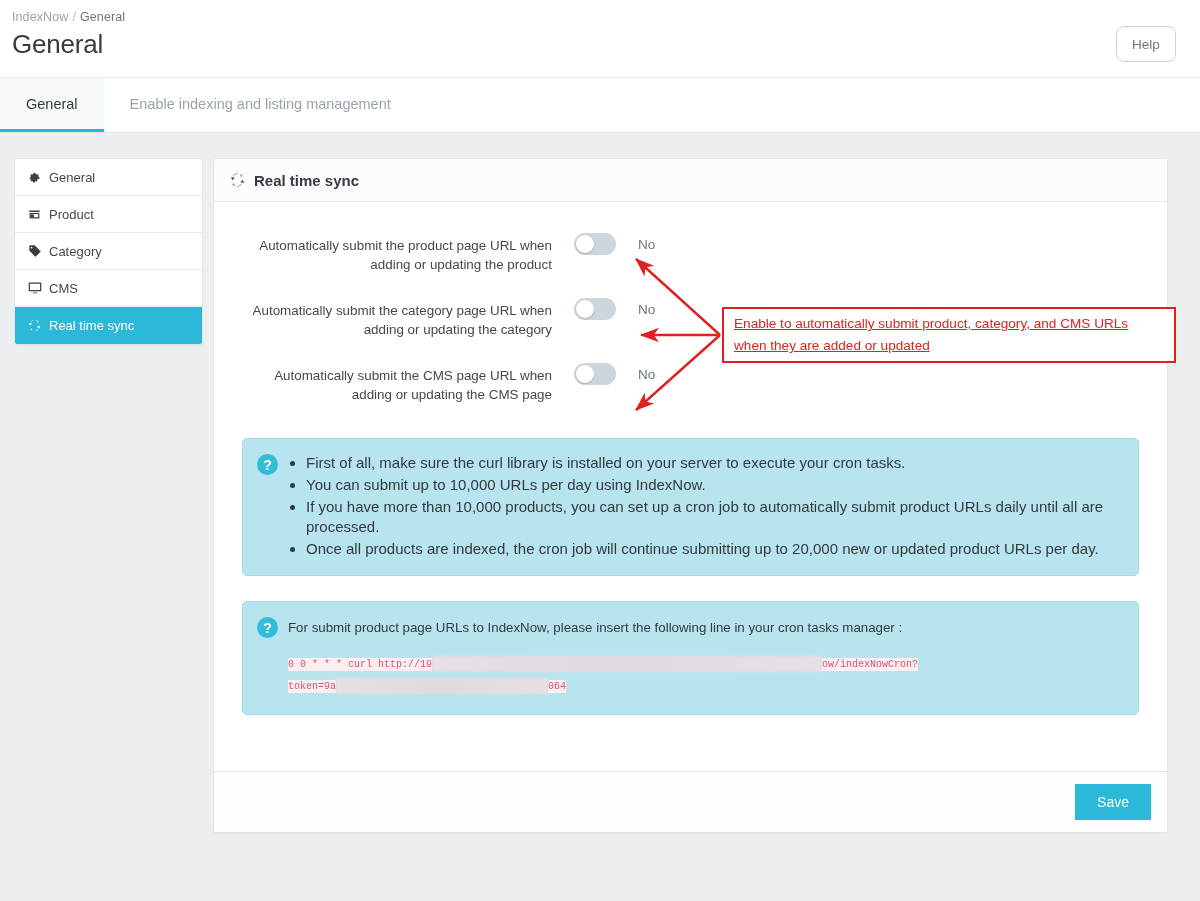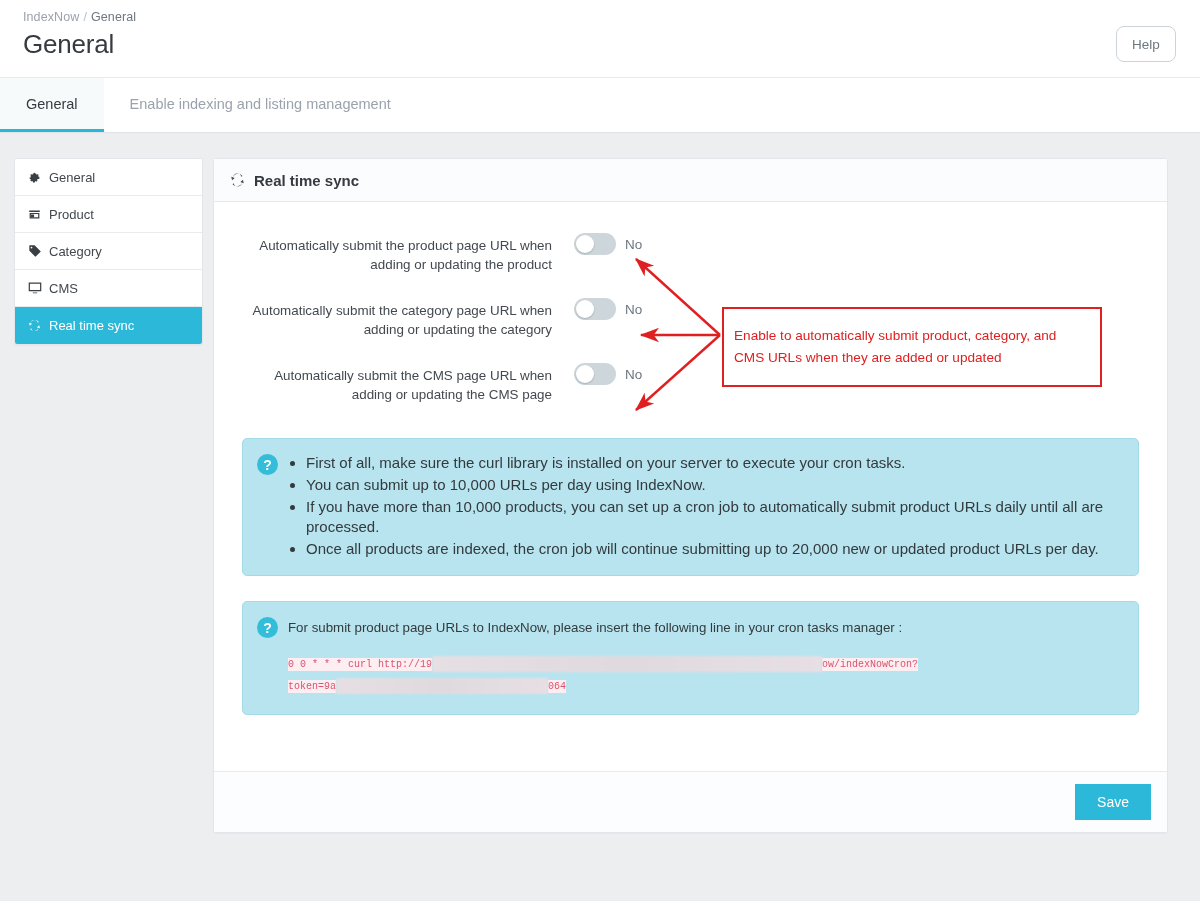--- a/index.html
+++ b/index.html
@@ -10,21 +10,21 @@
     font-family:"Liberation Sans", sans-serif;
     color:#363a41;
     overflow:hidden;
     position:relative;
   }
 
   
   .page-header{
     background:#fff;
     height:78px;
-    padding:6px 24px 0 23px;
+    padding:6px 24px 0 12px;
     position:relative;
     border-bottom:1px solid #e8ebee;
   }
   .breadcrumb{
     font-size:12.5px;
     color:#9aa3ad;
     padding-top:4px;
     letter-spacing:.1px;
   }
   .breadcrumb .crumb-link{ color:#9aa3ad; }
@@ -141,21 +141,21 @@
   .form-row:first-child{ margin-top:11px; }
   .form-label{
     width:332px;
     text-align:right;
     font-size:13.4px;
     line-height:19px;
     color:#444950;
     padding-right:22px;
     padding-top:3px;
   }
-  .switch-wrap{ display:flex; align-items:center; gap:9px; padding-top:0px;}
+  .switch-wrap{ display:flex; align-items:center; gap:22px; padding-top:0px;}
   .switch{
     width:42px; height:22px;
     border-radius:11px;
     background:#ccd6db;
     position:relative;
     cursor:pointer;
     flex:0 0 auto;
   }
   .switch .knob{
     position:absolute; left:2px; top:2px;
@@ -233,27 +233,28 @@
   
   .annot-layer{
     position:absolute; left:0; top:0;
     width:1200px; height:901px;
     pointer-events:none;
     z-index:50;
   }
   .callout{
     position:absolute;
     left:722px; top:307px;
-    width:380px;
+    width:454px;
     border:2px solid #e02020;
     background:#fff;
-    padding:16px 10px;
+    padding:4px 10px;
     color:#e02020;
     font-size:13.6px;
     line-height:22px;
+    text-decoration:underline;
   }
 </style>
 </head>
 <body>
 
 <div class="page-header">
   <div class="breadcrumb">
     <span class="crumb-link">IndexNow</span><span class="sep">/</span><span class="crumb-current">General</span>
   </div>
   <h1 class="page-title">General</h1>

